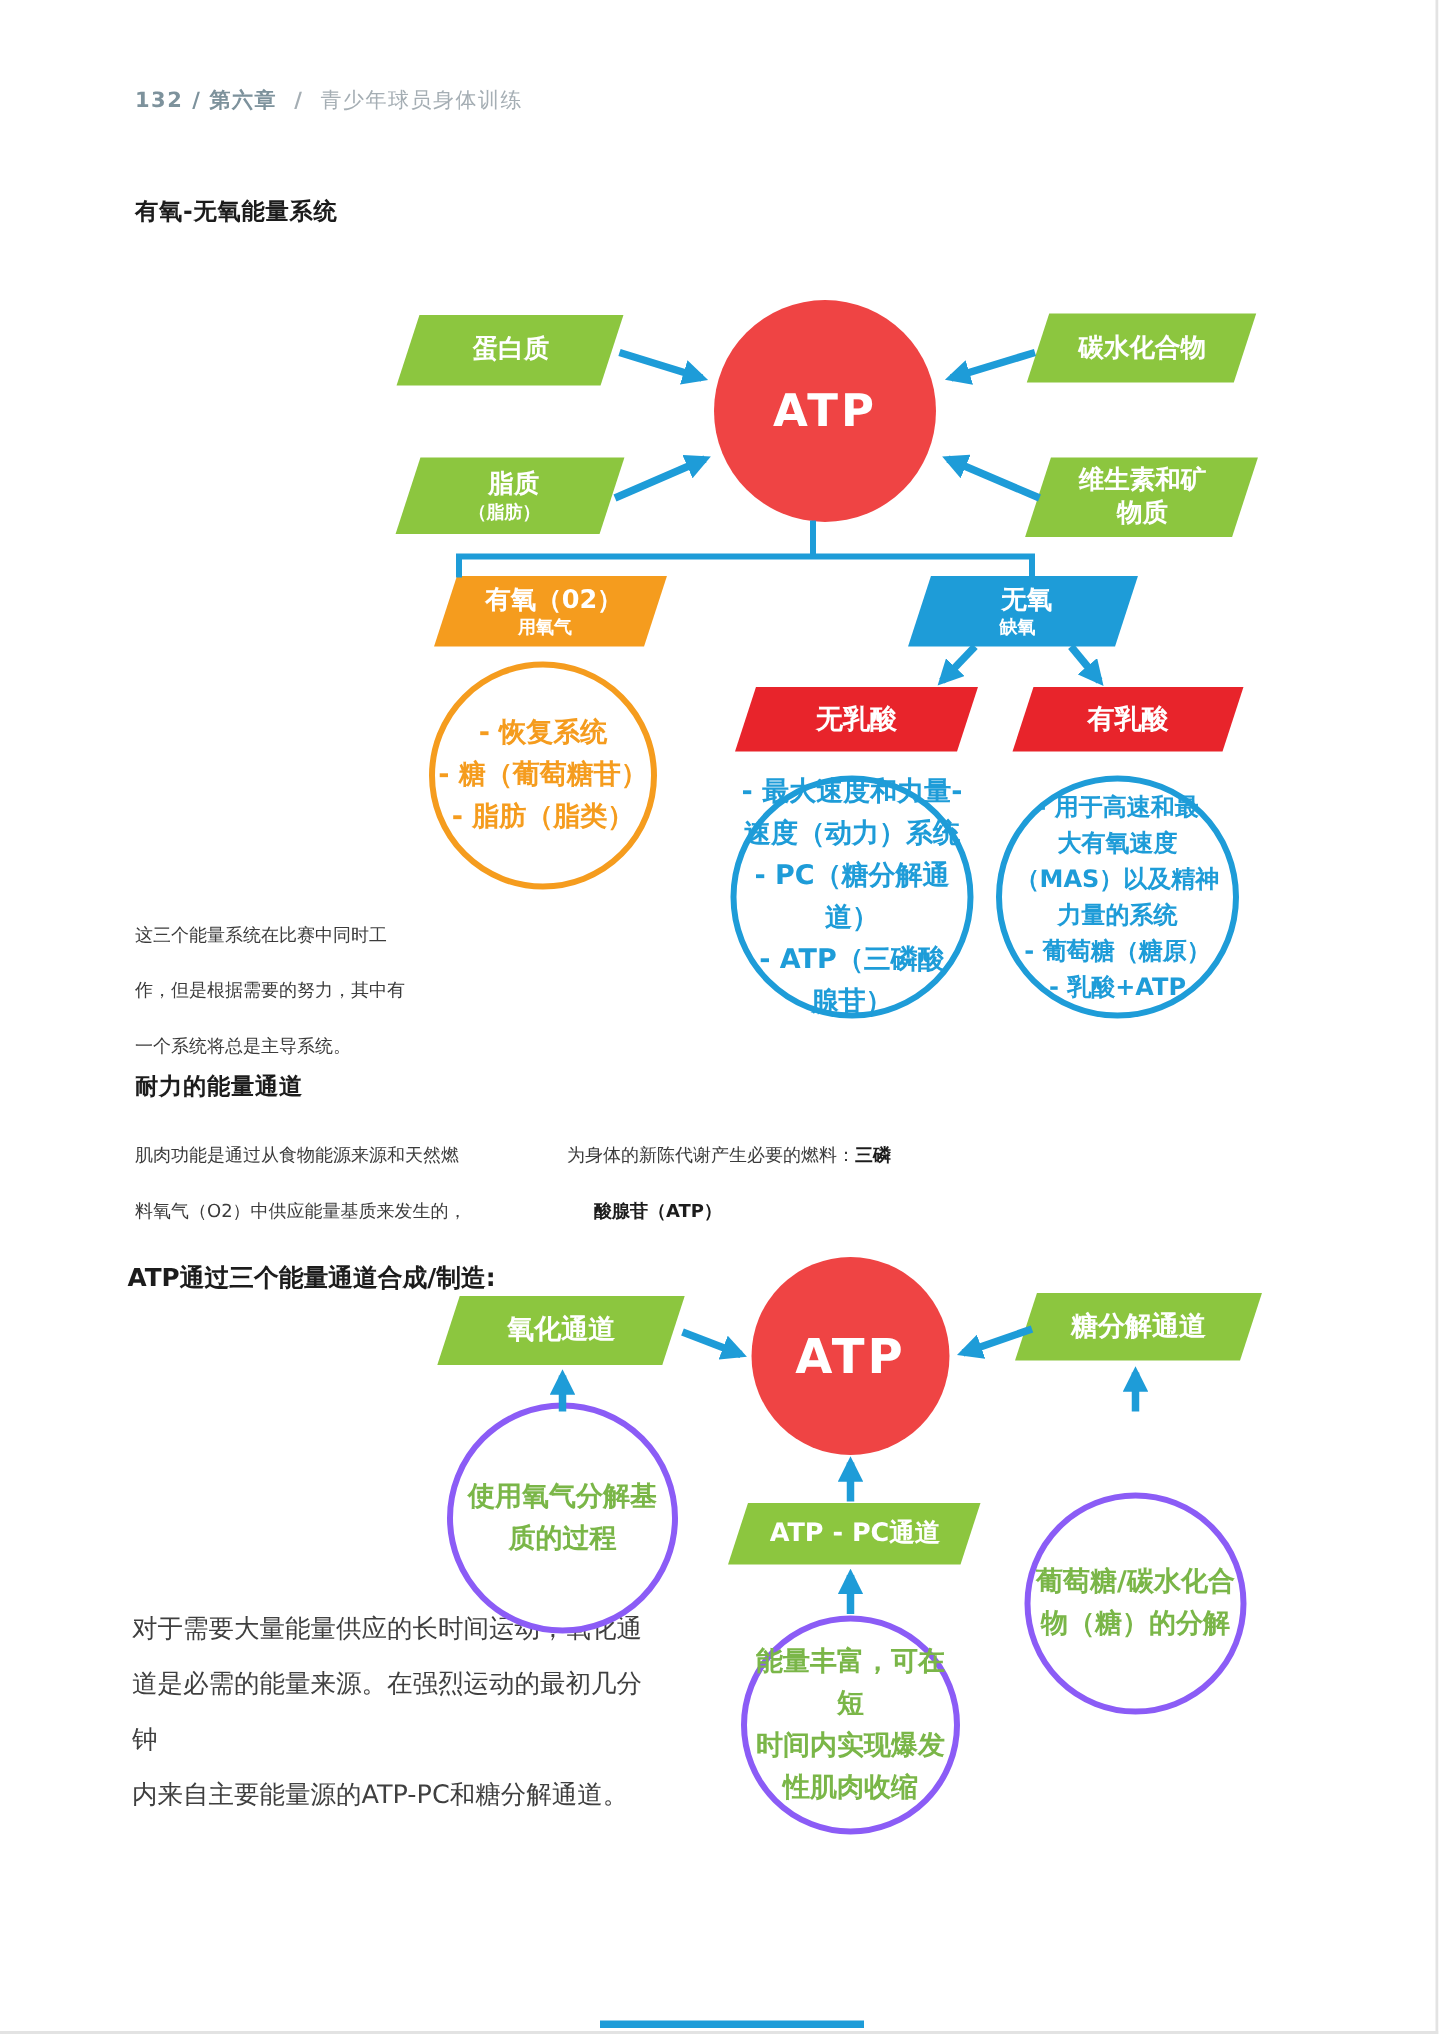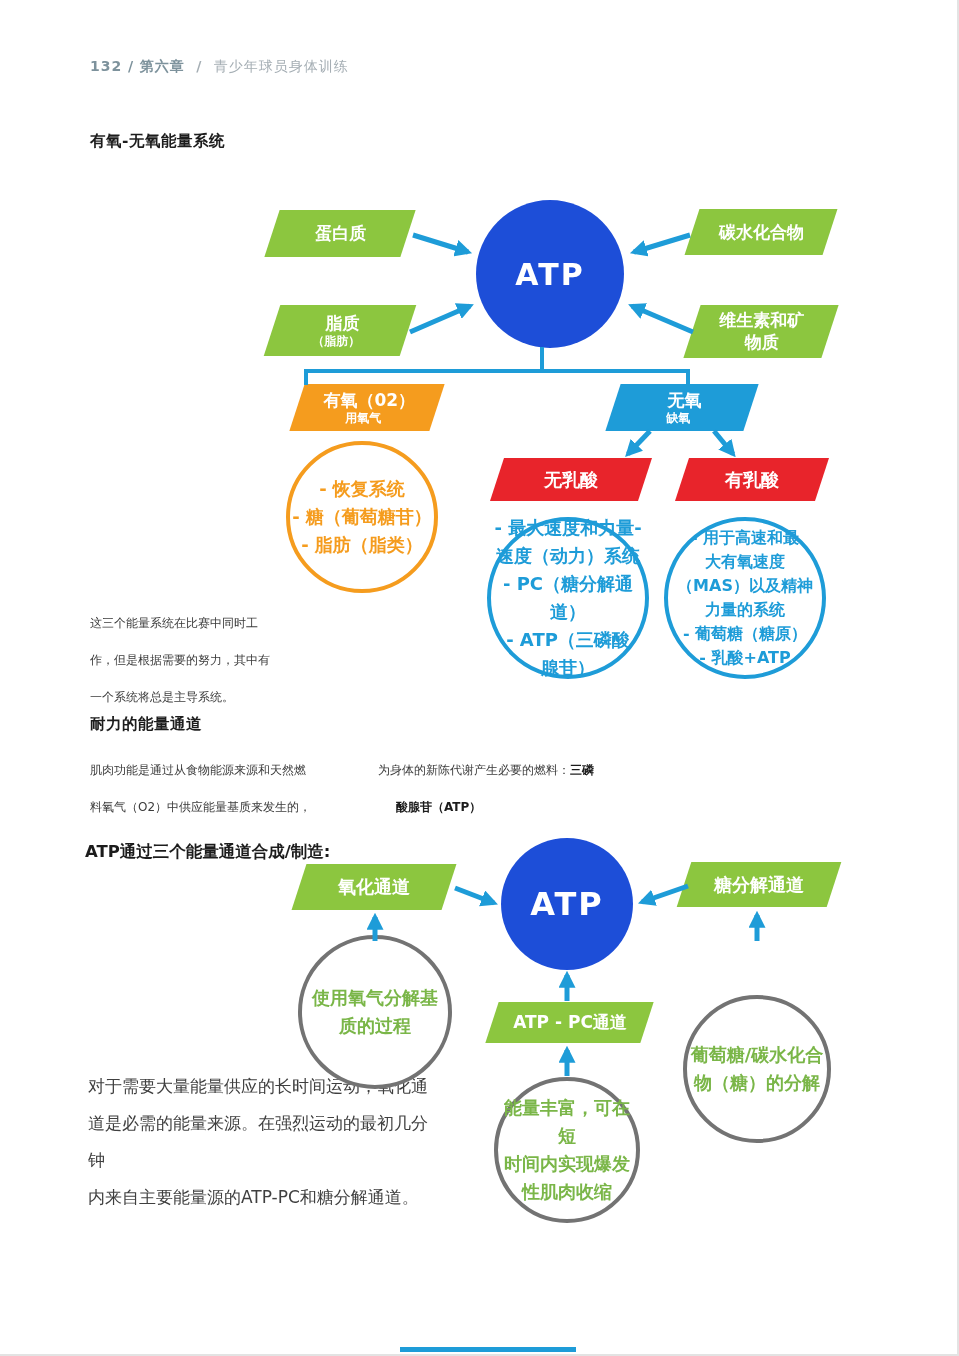--- a/index.html
+++ b/index.html
@@ -17,31 +17,31 @@
   .para{
     display:flex;align-items:center;justify-content:center;flex-direction:column;
     transform:skewX(-18deg);color:#fff;font-weight:bold;text-align:center;line-height:1.3;
   }
   .para .ds{transform:skewX(18deg);display:block;}
   .green-bg{background:#8cc63f;}
   .orange-bg{background:#f59c1e;}
   .blue-bg{background:#1e9cd8;}
   .red-bg{background:#e8242b;}
   .circle-solid{
-    border-radius:50%;background:#1d4ed8;color:#fff;font-weight:bold;
+    border-radius:50%;background:#ef4444;color:#fff;font-weight:bold;
     display:flex;align-items:center;justify-content:center;letter-spacing:2px;
   }
   .circle-outline{
     border-radius:50%;background:#fff;font-weight:bold;text-align:center;
     display:flex;align-items:center;justify-content:center;box-sizing:border-box;
   }
   .ml{white-space:pre-line;}
   .orange-bd{border:4px solid #f59c1e;color:#f59c1e;}
   .blue-bd{border:4px solid #1e9cd8;color:#1e9cd8;}
-  .green-bd{border:4px solid #737373;color:#7ab648;}
+  .green-bd{border:4px solid #8b5cf6;color:#7ab648;}
   .bodytext{color:#3b3b3b;font-size:12px;line-height:37px;}
   .svg-overlay{position:absolute;left:0;top:0;z-index:5;pointer-events:none;}
   .shape{z-index:1;}
   .f17{font-size:17px;} .f12{font-size:12px;} .f15{font-size:18px;line-height:1.55;}
   .b{font-weight:bold;}
 </style>
 </head>
 <body>
 
 <div class="page">

